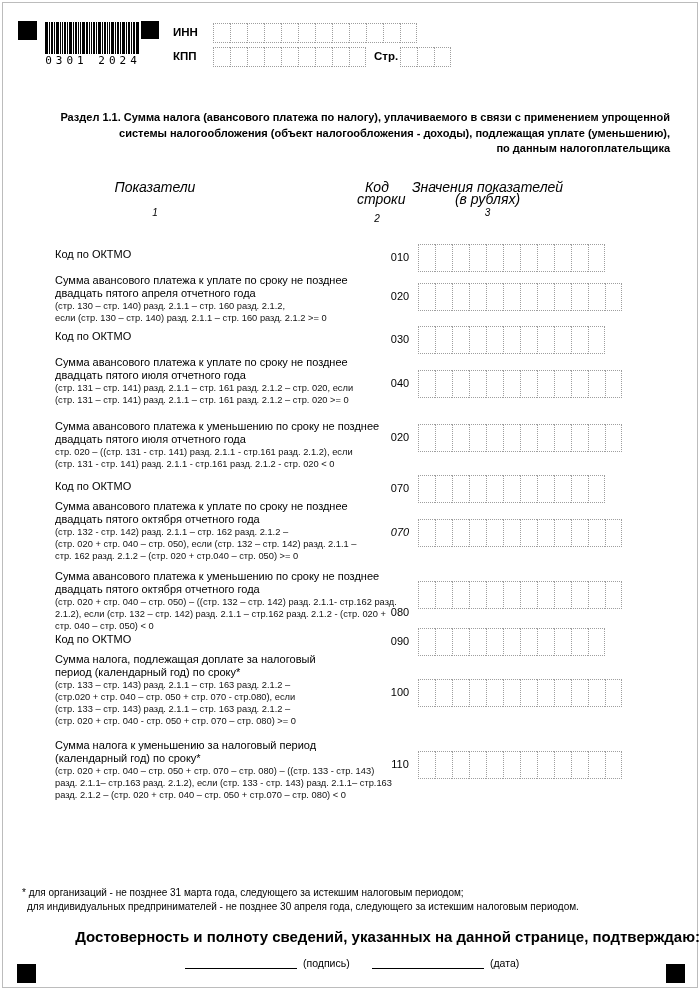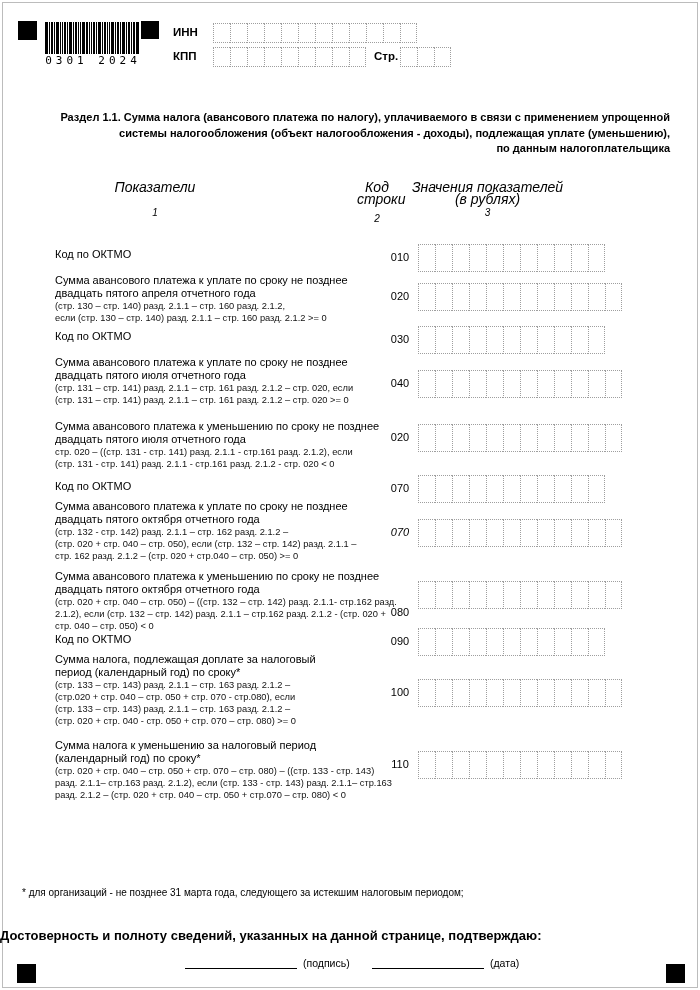--- a/index.html
+++ b/index.html
@@ -23,21 +23,21 @@
   .col-head{position:absolute;font-size:14px;font-style:italic;text-align:center;line-height:12px;}
   .col-num{position:absolute;font-size:10px;font-style:italic;text-align:center;}
   .form-row{position:absolute;left:0;width:700px;}
   .row-label{position:absolute;left:55px;width:390px;}
   .main-line{font-size:11px;line-height:13px;white-space:nowrap;}
   .formula-line{font-size:9.3px;line-height:12px;white-space:nowrap;color:#111;}
   .row-code{position:absolute;left:383px;width:34px;text-align:center;font-size:11px;}
   .value-field{left:418px;}
   .footnote{position:absolute;left:22px;top:886px;font-size:10px;line-height:14px;}
   .footnote div:nth-child(2){padding-left:5px;}
-  .confirmation{position:absolute;left:0;width:700px;top:928px;text-align:left;font-size:13px;font-weight:bold;}
+  .confirmation{position:absolute;left:0;width:700px;top:928px;text-align:right;font-size:15px;font-weight:bold;}
   .sig-group{position:absolute;top:956px;font-size:10.5px;white-space:nowrap;}
   .sig-line{display:inline-block;width:112px;border-bottom:1px solid #000;height:12px;vertical-align:bottom;margin-right:6px;}
 </style>
 </head>
 <body>
 
 <div class="page">
   <div class="page-border"></div>
 
   <div class="reg-square" style="left:18px;top:21px;"></div>
@@ -372,20 +372,21 @@
           <span class="cell"></span>
           <span class="cell"></span>
           <span class="cell"></span>
           <span class="cell"></span>
         </div>
     </div>
     </div>
 
   <div class="footnote">
       <div>* для организаций - не позднее 31 марта года, следующего за истекшим налоговым периодом;</div>
+      <div>для индивидуальных предпринимателей - не позднее 30 апреля года, следующего за истекшим налоговым периодом.</div>
     </div>
   <div class="confirmation">Достоверность и полноту сведений, указанных на данной странице, подтверждаю:</div>
 
   <div class="sig-group" style="left:185px;">
     <span class="sig-line"></span><span>(подпись)</span>
   </div>
   <div class="sig-group" style="left:372px;">
     <span class="sig-line"></span><span>(дата)</span>
   </div>
 

